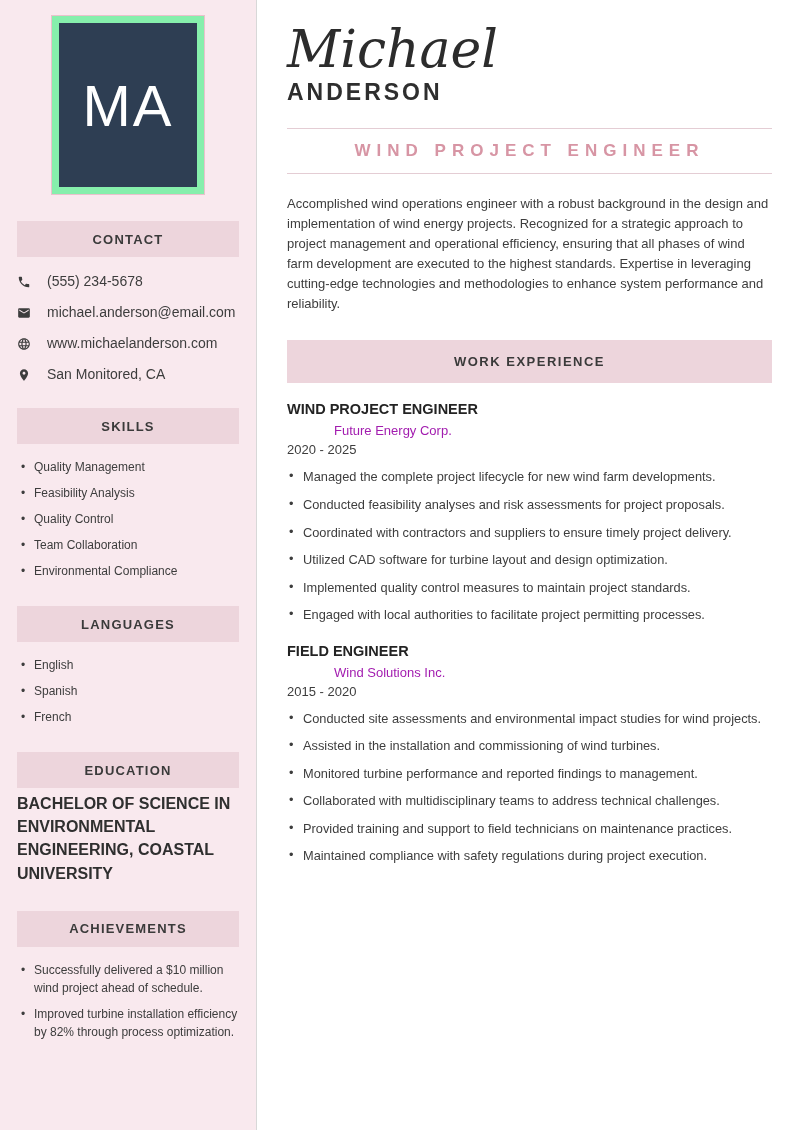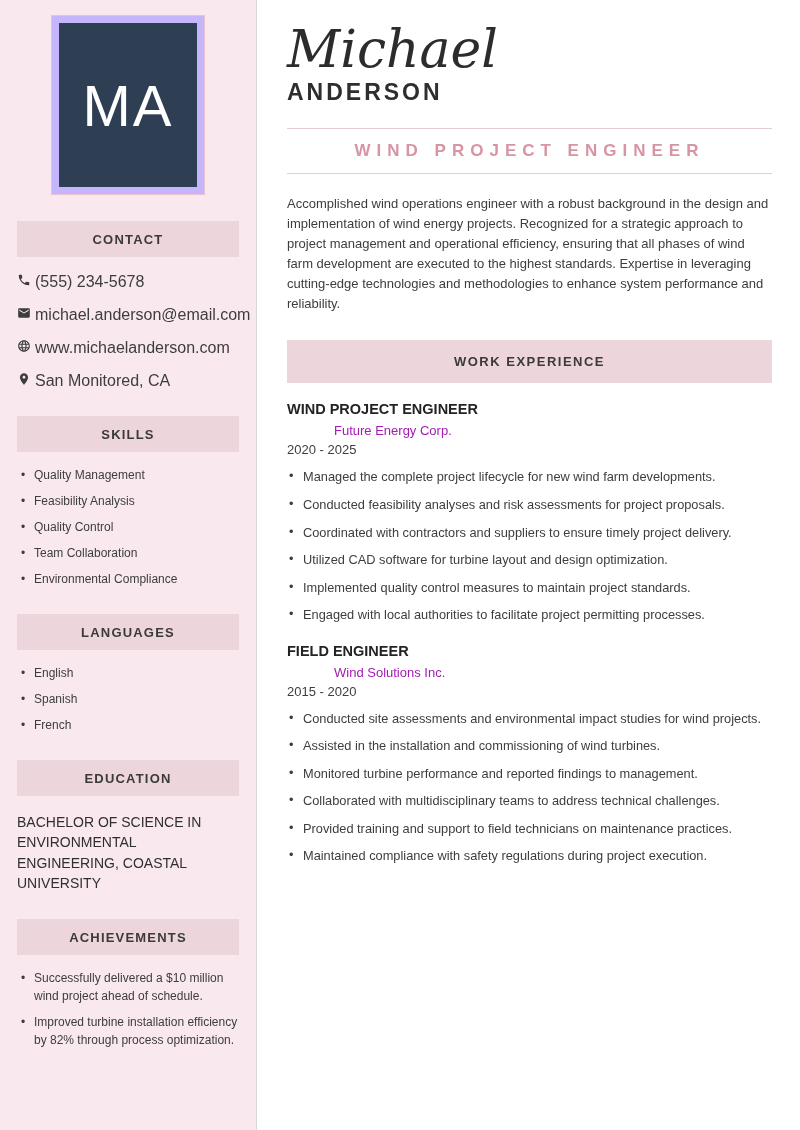--- a/index.html
+++ b/index.html
@@ -22,21 +22,21 @@
     width: 257px;
     min-width: 257px;
     background: #f9e9ee;
     border-right: 1px solid #d8d8d8;
     padding: 15px 17px 20px 17px;
   }
   .photo-frame {
     width: 154px;
     height: 180px;
     margin: 0 auto;
-    background: #c4b5fd;
+    background: #86efac;
     border: 1px solid #e9c2cc;
     padding: 7px;
   }
   .photo-inner {
     width: 100%;
     height: 100%;
     background: #2e3e53;
     display: flex;
     align-items: center;
     justify-content: center;
@@ -55,24 +55,24 @@
     align-items: center;
     justify-content: center;
     font-weight: bold;
     font-size: 13px;
     letter-spacing: 1.2px;
     color: #3a3a3a;
   }
   .contact-list { list-style: none; margin-top: 16px; }
   .contact-item {
     display: flex;
-    align-items: flex-start;
-    gap: 4px;
+    align-items: flex-end;
+    gap: 16px;
     margin-bottom: 15px;
-    font-size: 16px;
+    font-size: 14px;
     color: #3d3d3d;
   }
   .cicon { width: 14px; height: 14px; flex: 0 0 14px; display: inline-flex; }
   .cicon svg { width: 14px; height: 14px; fill: #3d3d3d; }
 
   .side-list { list-style: none; margin-top: 14px; padding-left: 4px; }
   .side-list li {
     position: relative;
     padding-left: 13px;
     font-size: 12px;
@@ -81,23 +81,23 @@
     color: #3d3d3d;
   }
   .side-list li::before {
     content: "•";
     position: absolute;
     left: 0;
     top: 0;
     color: #3d3d3d;
   }
   .degree {
-    margin-top: 16px;
-    font-weight: normal;
-    font-size: 14px;
+    margin-top: 4px;
+    font-weight: bold;
+    font-size: 16px;
     line-height: 1.45;
     color: #2f2f2f;
   }
 
   
   .main {
     flex: 1;
     padding: 22px 28px 0 30px;
   }
   .first-name {

